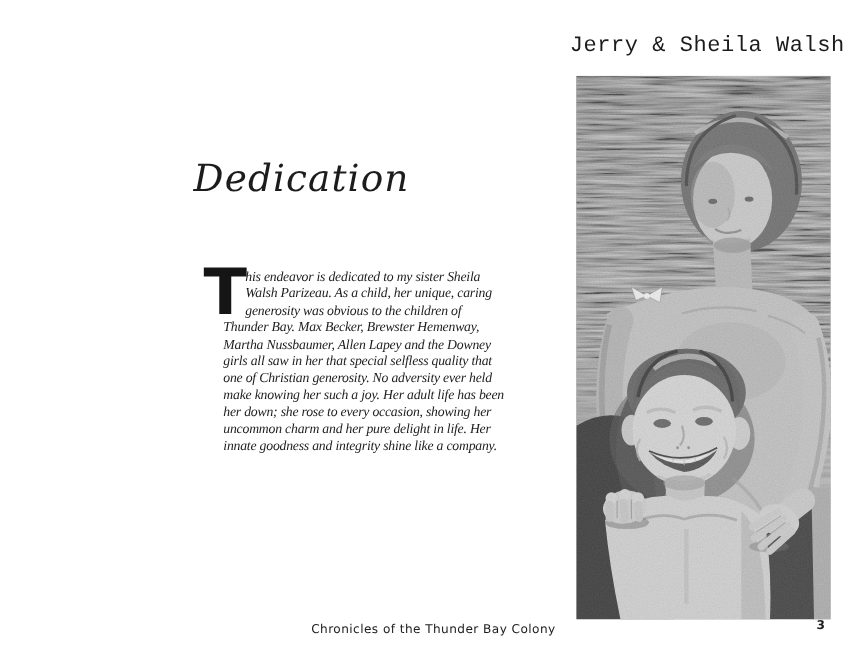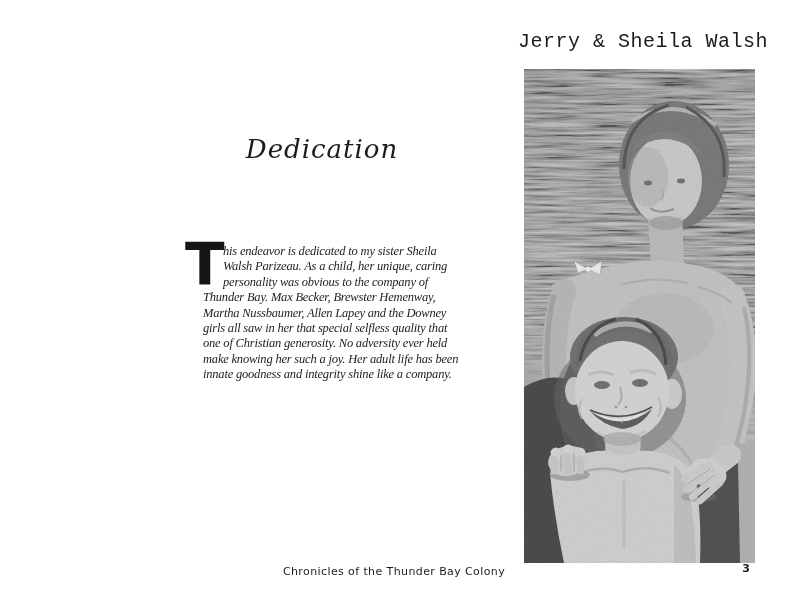--- a/index.html
+++ b/index.html
@@ -15,25 +15,25 @@
   .photo-title{
     position:absolute;left:518px;top:29px;width:244px;
     text-align:center;
     font-family:Liberation Mono, monospace;
     font-size:20px;letter-spacing:.5px;line-height:26px;
     color:var(--ink,#1c1c1c);
     white-space:nowrap;
   }
   
   .heading{
-    position:absolute;left:158px;top:128px;width:320px;margin:4px;
-    text-align:center;
+    position:absolute;left:158px;top:128px;width:320px;margin:18px;
+    text-align:left;
     font-family:"DejaVu Serif",serif;
     font-style:italic;font-weight:400;
-    font-size:26px;line-height:34px;letter-spacing:1px;
+    font-size:34px;line-height:34px;letter-spacing:1px;
   }
   
   .bodytext{
     position:absolute;left:185px;top:244px;width:330px;
     font-family:"Liberation Serif","DejaVu Serif",serif;
     font-style:italic;
     font-size:12.5px;line-height:15.4px;letter-spacing:-.2px;
   }
   .dropcap{
     float:left;width:36px;height:45px;margin:0 2px 0 0;
@@ -66,26 +66,28 @@
 
 <div class="page">
 
   <h1 class="heading">Dedication</h1>
 
   <div class="bodytext">
     <span class="dropcap">T</span>
     <div>
         <div class="line">his endeavor is dedicated to my sister Sheila</div>
         <div class="line">Walsh Parizeau. As a child, her unique, caring</div>
-        <div class="line">personality was obvious to the company of</div>
+        <div class="line">generosity was obvious to the children of</div>
         <div class="line">Thunder Bay. Max Becker, Brewster Hemenway,</div>
         <div class="line">Martha Nussbaumer, Allen Lapey and the Downey</div>
         <div class="line">girls all saw in her that special selfless quality that</div>
         <div class="line">one of Christian generosity. No adversity ever held</div>
         <div class="line">make knowing her such a joy. Her adult life has been</div>
+        <div class="line">her down; she rose to every occasion, showing her</div>
+        <div class="line">uncommon charm and her pure delight in life. Her</div>
         <div class="line">innate goodness and integrity shine like a company.</div>
       </div>
   </div>
 
   <div class="photo-title">Jerry &amp; Sheila Walsh</div>
 
   <div class="photo" role="img" aria-label="Black-and-white photograph: Sheila stands in rippling lake water with her hands on the shoulders of her smiling younger brother Jerry">
     <svg viewBox="0 0 231 494" xmlns="http://www.w3.org/2000/svg" preserveAspectRatio="none">
       <defs>
         <linearGradient id="gWater" x1="0" y1="0" x2="0" y2="1">

